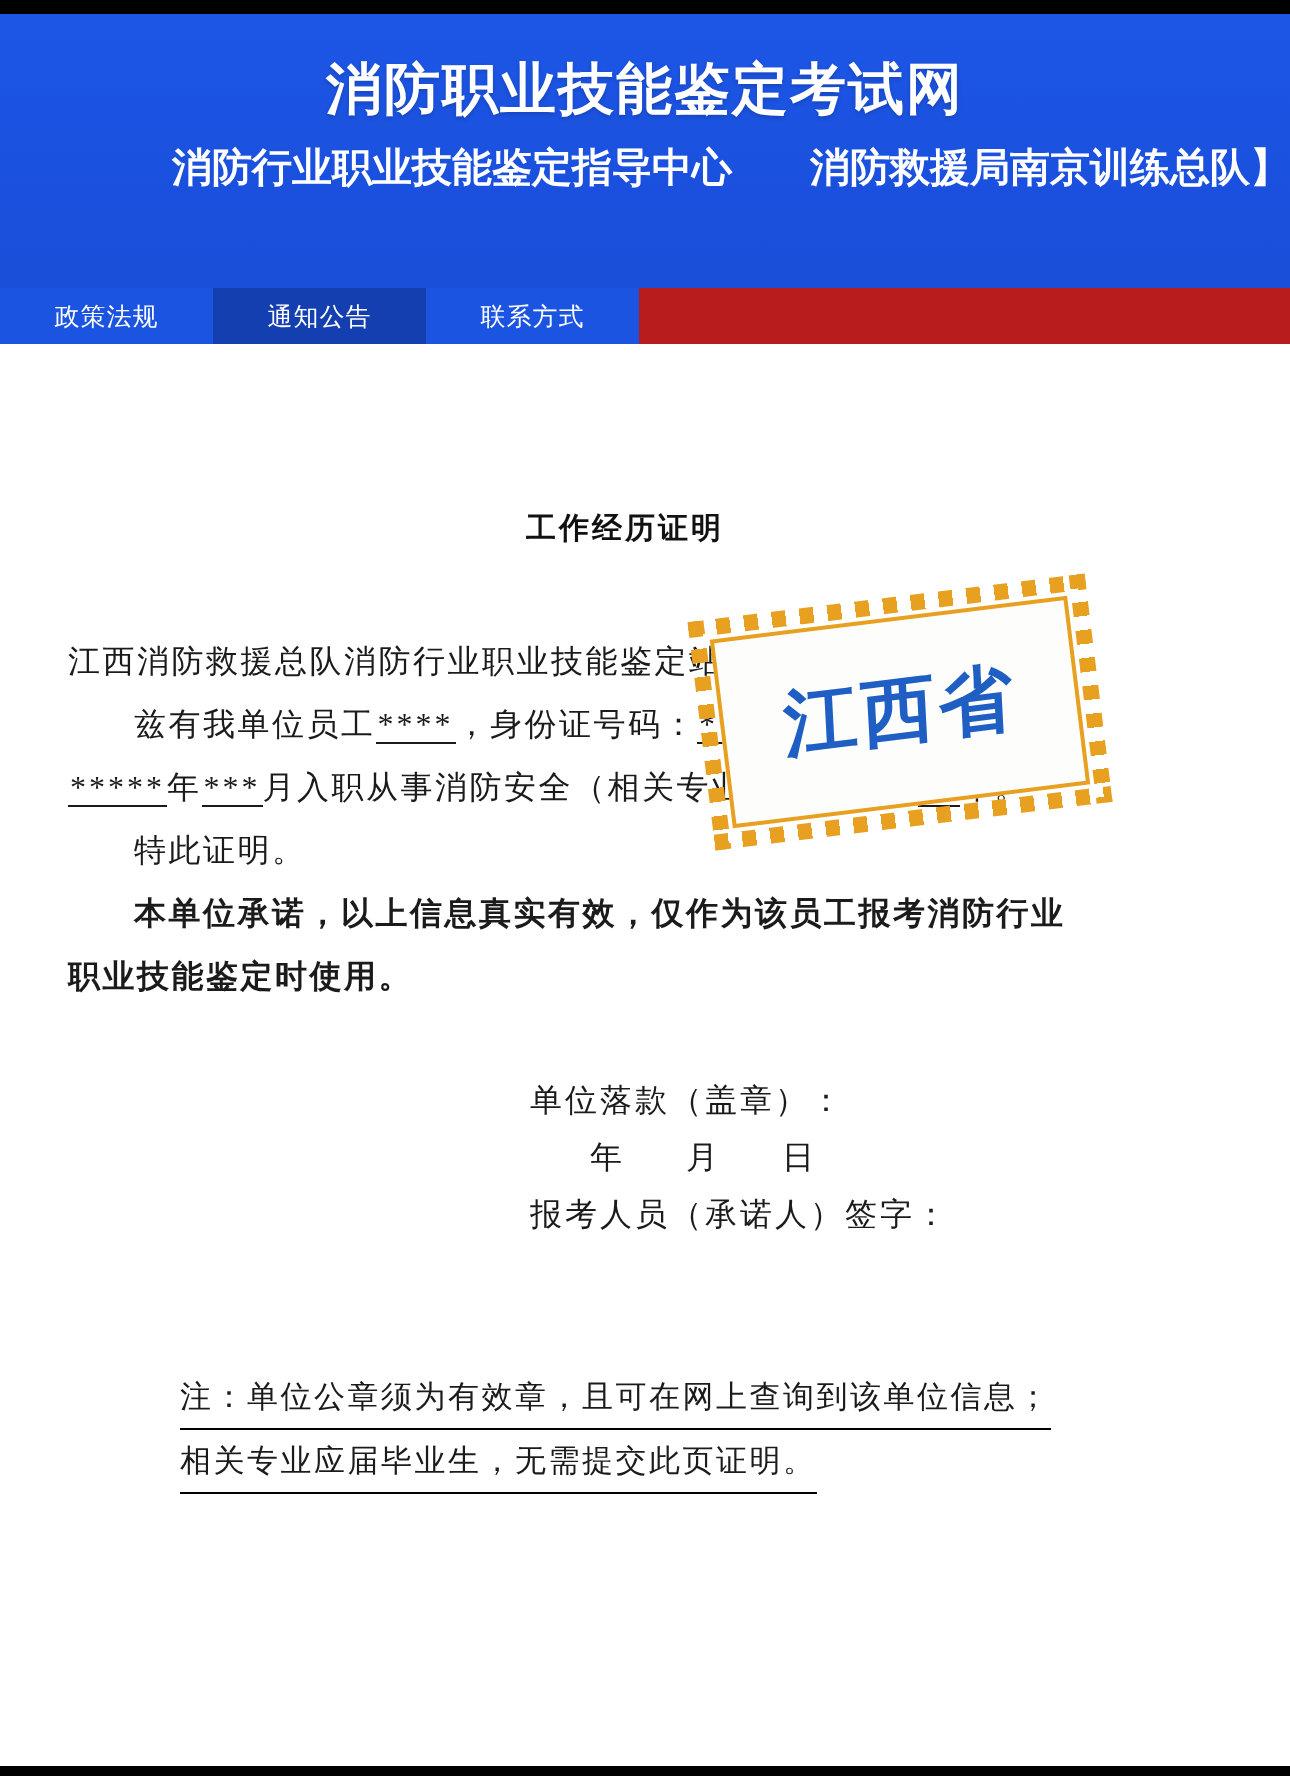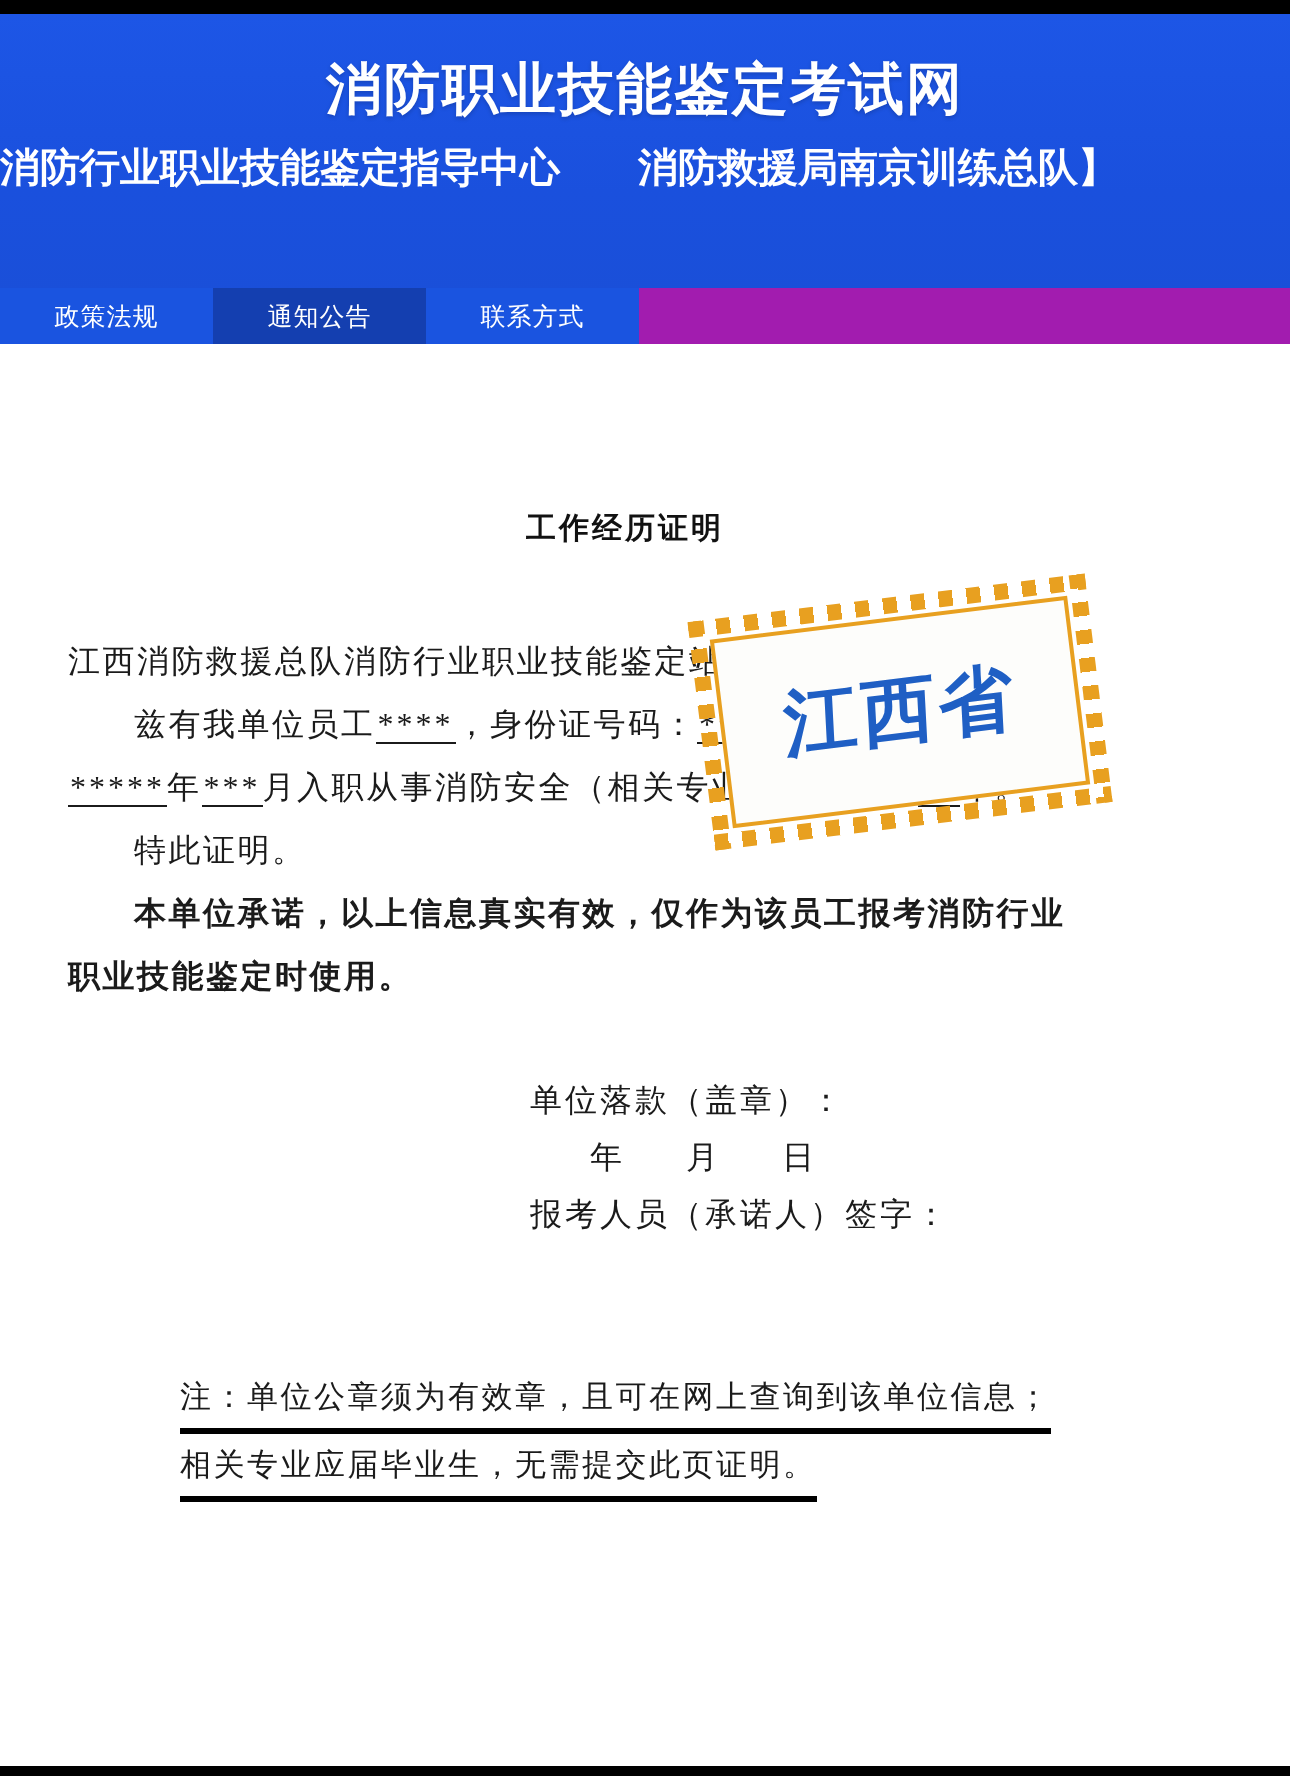--- a/index.html
+++ b/index.html
@@ -55,39 +55,39 @@
     font-weight: bold;
     font-size: 56px;
     letter-spacing: 2px;
     text-shadow: 0 2px 4px rgba(0,0,0,0.18);
   }
   .site-subtitle {
     position: absolute;
     left: 0;
     top: 126px;
     width: 1290px;
-    text-align: left;
+    text-align: right;
     color: #ffffff;
     font-family: "Liberation Sans", "DejaVu Sans", sans-serif;
     font-weight: bold;
     font-size: 40px;
     white-space: nowrap;
   }
   .site-subtitle .sub-left {
     margin-right: 78px;
   }
 
   
   .nav-bar {
     position: absolute;
     left: 0;
     top: 288px;
     width: 1290px;
     height: 56px;
-    background: #a21caf;
+    background: #b91c1c;
     display: flex;
     align-items: stretch;
   }
   .nav-item {
     flex: 0 0 auto;
     width: 213px;
     display: flex;
     align-items: center;
     justify-content: center;
     color: #ffffff;
@@ -244,21 +244,21 @@
     left: 120px;
     top: 1022px;
     width: 920px;
     color: #1b1b1b;
     font-family: "Liberation Serif", "DejaVu Serif", serif;
     font-size: 31px;
     line-height: 62px;
     letter-spacing: 2.5px;
   }
   .doc-note span {
-    border-bottom: 6px solid #000000;
+    border-bottom: 2px solid #000000;
     display: inline-block;
   }
 </style>
 </head>
 <body>
 
 <div class="bar-top"></div>
 
 <div class="site-header">
   <div class="site-title">消防职业技能鉴定考试网</div>

